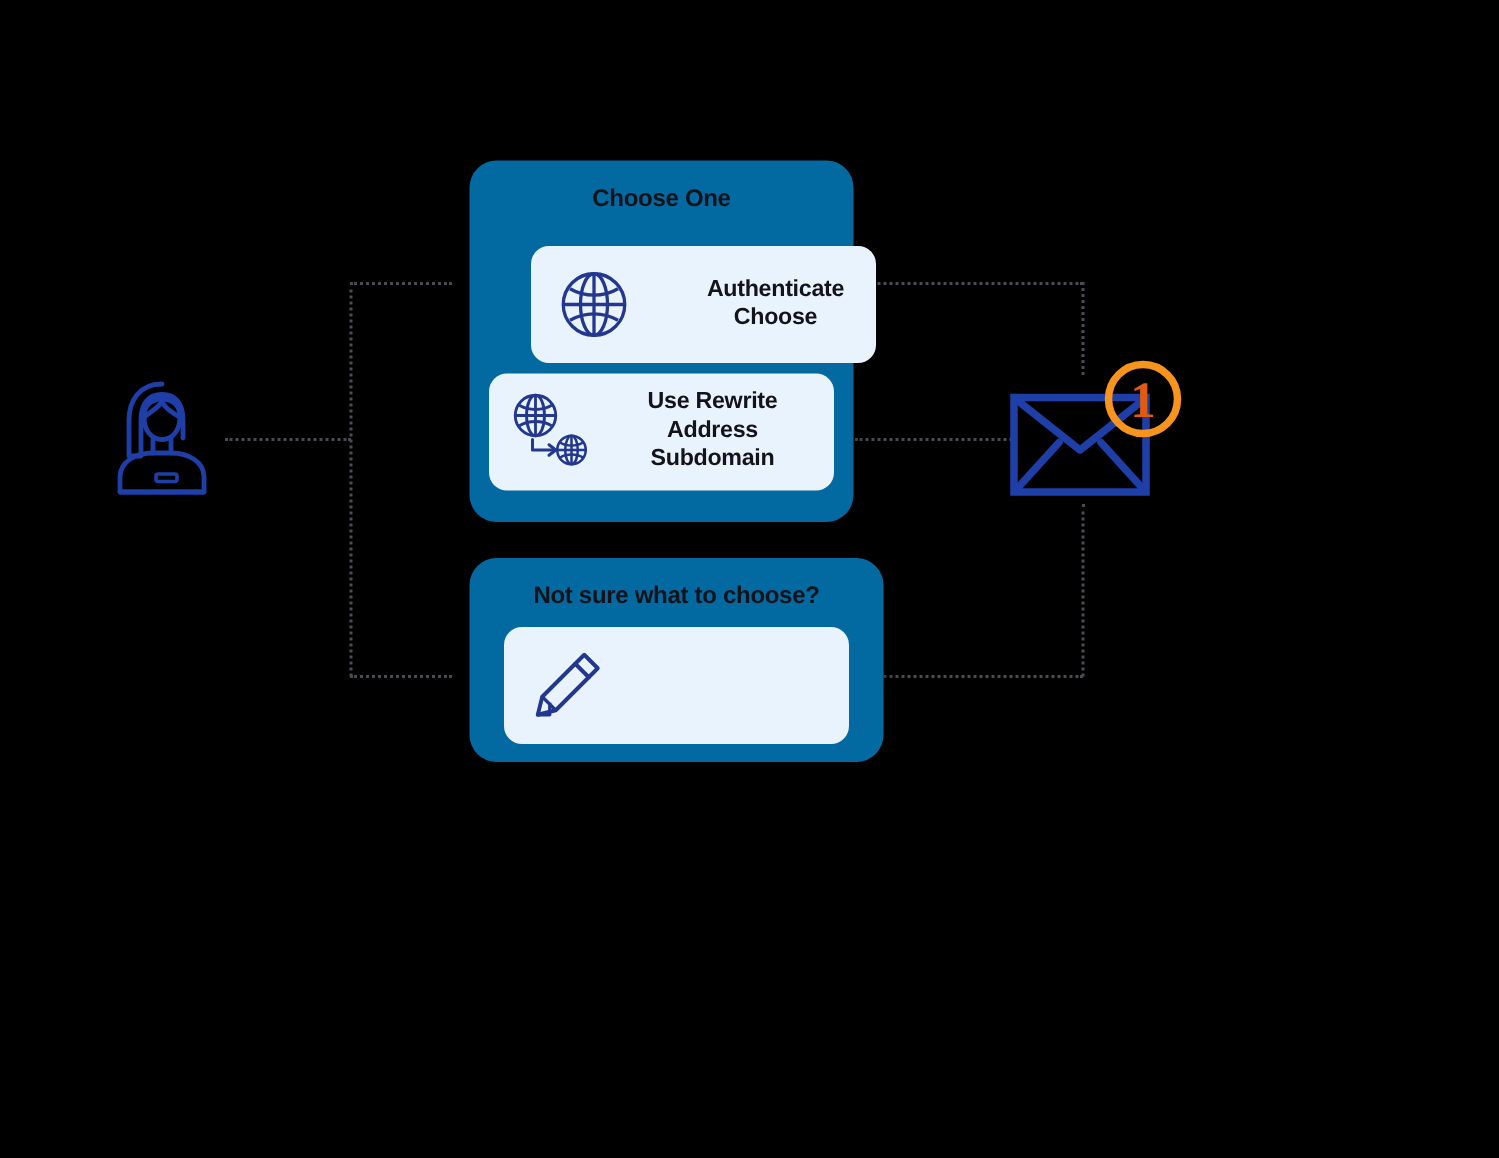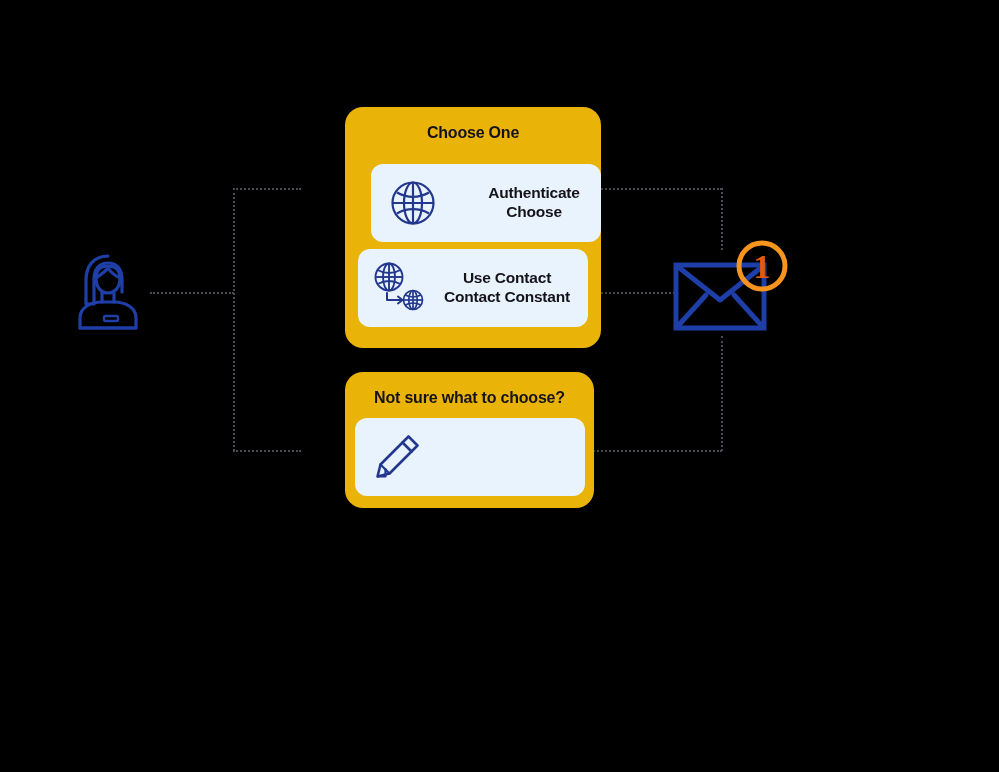--- a/index.html
+++ b/index.html
@@ -26,25 +26,24 @@
   }
   .conn-v {
     position: absolute;
     width: 0;
     border-left: 2px dotted #4a4a55;
   }
 
   
   .card {
     position: absolute;
-    background: #eab308;
+    background: #0369a1;
     border-radius: 18px;
     box-shadow: 0 3px 10px rgba(0,0,0,0.45);
     box-sizing: border-box;
-    margin-left: 32px;
   }
   .card-title {
     text-align: center;
     font-size: 16px;
     font-weight: bold;
     color: #15131a;
     letter-spacing: -0.2px;
     padding-top: 17px;
     line-height: 1.1;
   }
@@ -131,21 +130,21 @@
 
       <rect x="30" y="64" width="14" height="5" rx="1.5" fill="none" stroke="#1f3fa8" stroke-width="2.4"></rect>
 
       <path d="M6 76 L62 76" fill="none" stroke="#1f3fa8" stroke-width="3.2" stroke-linecap="round"></path>
     </svg>
   </div>
 
   <div class="card" style="left:313px; top:107px; width:256px; height:241px;">
     <div class="card-title">Choose One</div>
 
-    <div class="tile" style="left:13px; top:11px; position:relative; width:230px; height:78px; margin:11px auto 0;gap:28px;">
+    <div class="tile" style="left:28px; top:11px; position:relative; width:230px; height:78px; margin:11px auto 0;gap:28px;">
       <div class="tile-icon">
         <svg width="48" height="48" viewBox="0 0 48 48">
           <circle cx="24" cy="24" r="20.5" fill="none" stroke="#23378f" stroke-width="2.2"></circle>
           <ellipse cx="24" cy="24" rx="9" ry="20.5" fill="none" stroke="#23378f" stroke-width="2.2"></ellipse>
           <line x1="3.5" y1="24" x2="44.5" y2="24" stroke="#23378f" stroke-width="2.2"></line>
           <path d="M8 13.5 C13 16.4 18.3 17.8 24 17.8 C29.7 17.8 35 16.4 40 13.5" fill="none" stroke="#23378f" stroke-width="2.2"></path>
           <path d="M8 34.5 C13 31.6 18.3 30.2 24 30.2 C29.7 30.2 35 31.6 40 34.5" fill="none" stroke="#23378f" stroke-width="2.2"></path>
           <line x1="24" y1="3.5" x2="24" y2="44.5" stroke="#23378f" stroke-width="2.2"></line>
         </svg>
       </div>
@@ -175,27 +174,27 @@
             <line x1="41" y1="28.5" x2="41" y2="47.5"></line>
             <path d="M33.4 33 C35.6 34.4 38.2 35 41 35 C43.8 35 46.4 34.4 48.6 33"></path>
             <path d="M33.4 43 C35.6 41.6 38.2 41 41 41 C43.8 41 46.4 41.6 48.6 43"></path>
           </g>
 
           <path d="M15 31 L15 38 L29 38" fill="none" stroke="#23378f" stroke-width="2" stroke-linecap="round" stroke-linejoin="round"></path>
           <path d="M26 34.5 L30.5 38 L26 41.5" fill="none" stroke="#23378f" stroke-width="2" stroke-linecap="round" stroke-linejoin="round"></path>
         </svg>
       </div>
       <div class="tile-label">
-        <div>Use Contact</div>
-        <div>Contact Constant</div>
-      </div>
-    </div>
-  </div>
-
-  <div class="card" style="left:313px; top:372px; width:249px; height:136px;">
+        <div>Use Rewrite</div>
+        <div>Address Subdomain</div>
+      </div>
+    </div>
+  </div>
+
+  <div class="card" style="left:313px; top:372px; width:276px; height:136px;">
     <div class="card-title">Not sure what to choose?</div>
 
     <div class="tile" style="position:relative; width:230px; height:78px; margin:11px auto 0;">
       <div class="tile-icon">
         <svg width="50" height="50" viewBox="0 0 50 50">
 
           <path d="M36.5 4.5 L45.5 13.5 L17.5 41.5 L5.5 44.5 L8.5 32.5 Z" fill="none" stroke="#23378f" stroke-width="2.6" stroke-linejoin="round"></path>
 
           <path d="M30.5 10.5 L39.5 19.5" fill="none" stroke="#23378f" stroke-width="2.6" stroke-linecap="round"></path>
 

